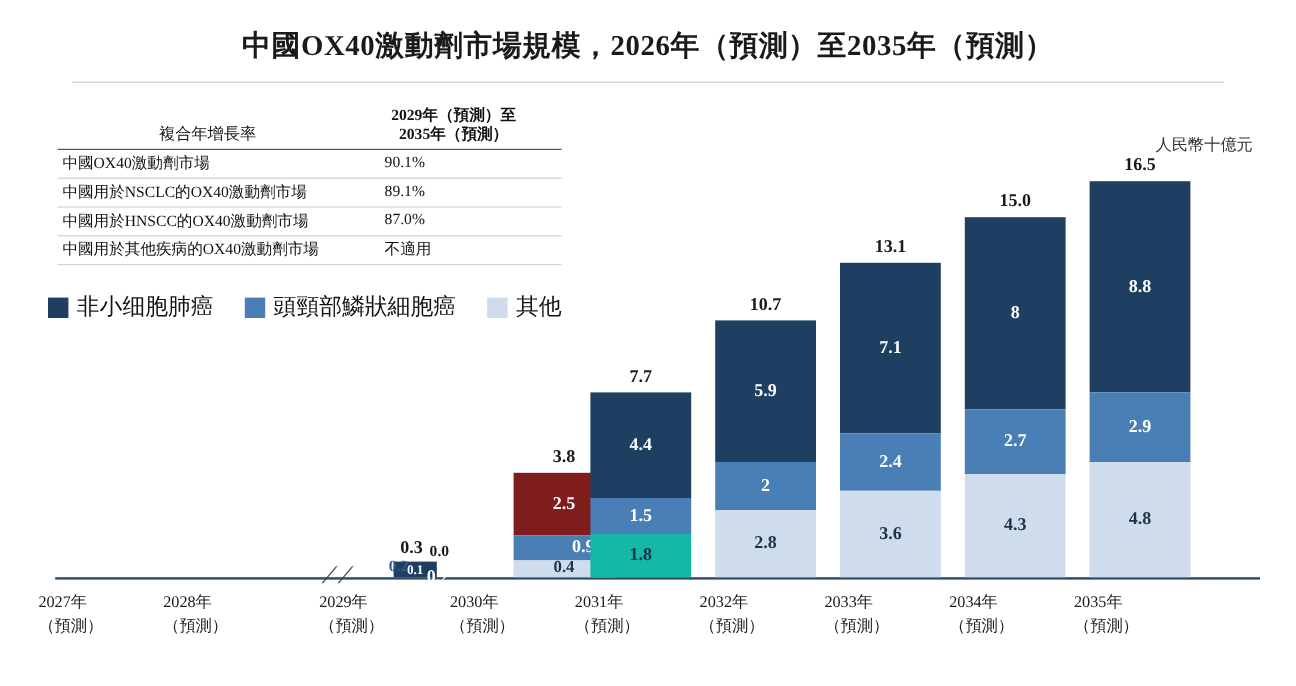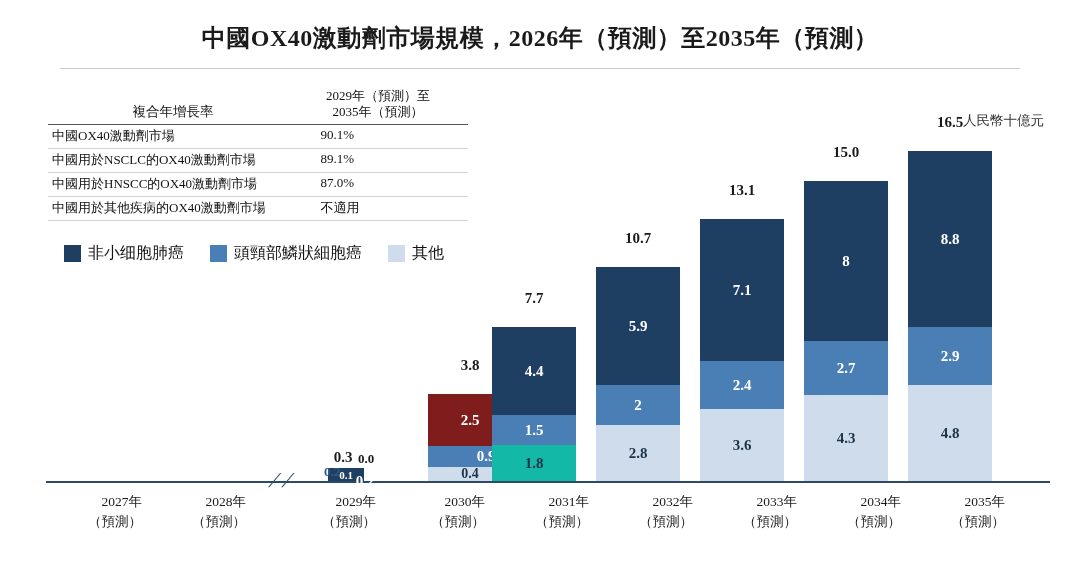--- a/index.html
+++ b/index.html
@@ -57,21 +57,21 @@
     padding-bottom: 3px;
   }
   .cagr-head .c1 {
     width: 250px;
     text-align: center;
     font-size: 13.5px;
   }
   .cagr-head .c2 {
     width: 160px;
     text-align: center;
-    font-weight: normal;
+    font-weight: bold;
     font-size: 13px;
     line-height: 1.25;
   }
   .cagr-row {
     display: flex;
     align-items: flex-start;
     border-bottom: 1px solid #d2d2d2;
     padding: 2.5px 0;
   }
   .cagr-row:last-child { border-bottom: 1px solid #d2d2d2; }
@@ -93,25 +93,25 @@
     top: 112px;
     right: 36px;
     font-size: 13.5px;
     color: #333;
   }
 
   
   .legend {
     position: absolute;
     top: 243px;
-    left: 64px;
+    left: 40px;
     display: flex;
     align-items: center;
     gap: 10px;
-    font-size: 16px;
+    font-size: 19px;
   }
   .legend-item {
     display: flex;
     align-items: center;
     gap: 7px;
     margin-right: 16px;
   }
   .legend-swatch {
     width: 17px;
     height: 17px;
@@ -164,35 +164,35 @@
   .seg.light { color: #1d3349; }
   .total {
     position: absolute;
     bottom: 100%;
     left: 0;
     width: 100%;
     text-align: center;
     font-size: 15px;
     font-weight: bold;
     color: #1a1a1a;
-    padding-bottom: 20px;
+    padding-bottom: 4px;
   }
   .seg-label-out {
     position: absolute;
     font-size: 13px;
     font-weight: bold;
     color: #1a1a1a;
     white-space: nowrap;
   }
 
   .xlabel {
     position: absolute;
     top: 492px;
     width: 110px;
-    text-align: right;
+    text-align: left;
     font-size: 13.5px;
     line-height: 1.45;
     color: #1a1a1a;
   }
 </style>
 </head>
 <body>
 
 <div id="chart-root">
 

